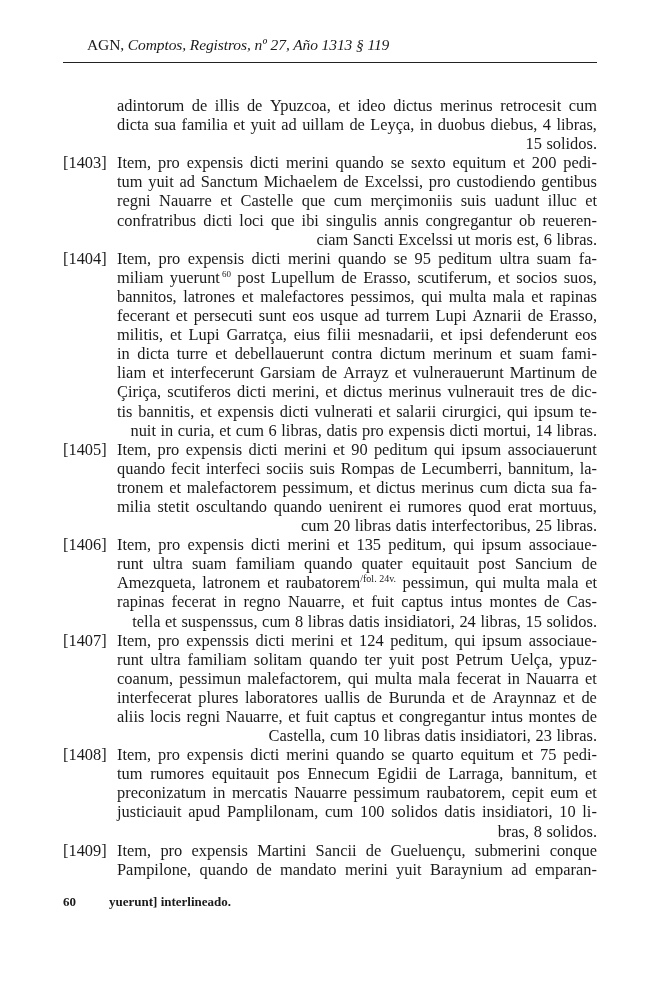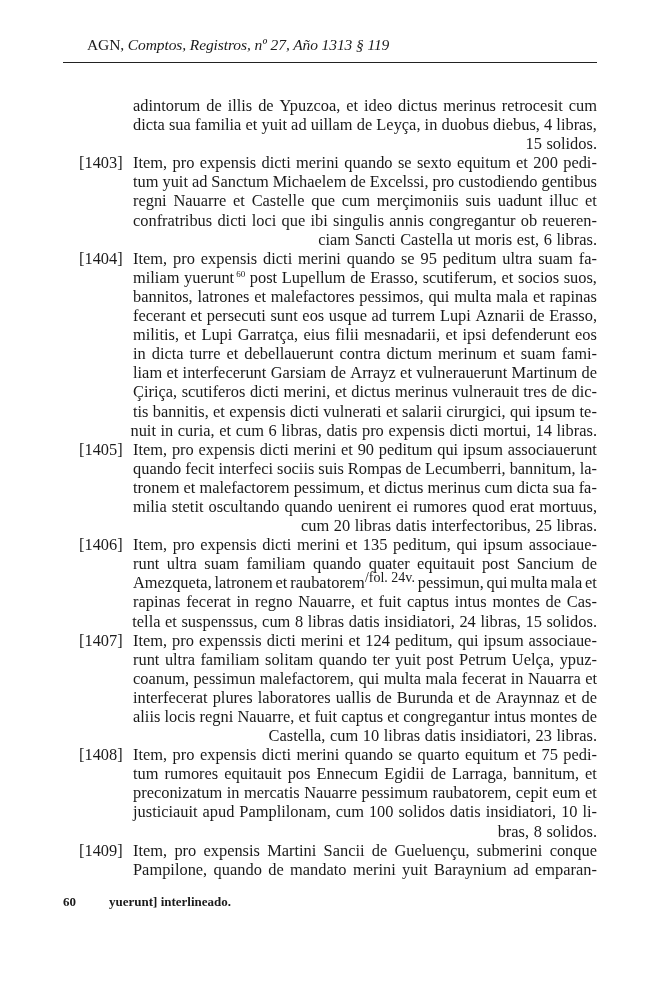--- a/index.html
+++ b/index.html
@@ -41,21 +41,20 @@
     top: 96px;
     width: 534px;
     font-size: 16.4px;
     line-height: 19.1px;
   }
   .entry {
     position: relative;
     padding-left: 54px;
     text-align: justify;
     hyphens: manual;
-    margin-left: 16px;
   }
   .entry .num {
     position: absolute;
     left: 0;
     top: 0;
     width: 54px;
     white-space: nowrap;
   }
   .entry .line {
     display: block;
@@ -74,21 +73,21 @@
     justify-content: flex-end;
     gap: 0.28em;
   }
   sup.fn {
     font-size: 9px;
     vertical-align: 6px;
     line-height: 0;
     margin-left: 2px;
   }
   sup.fol {
-    font-size: 14px;
+    font-size: 10px;
     vertical-align: 6px;
     line-height: 0;
     font-style: normal;
   }
   .footnote {
     position: absolute;
     left: 63px;
     top: 894px;
     font-size: 13px;
     white-space: nowrap;
@@ -211,21 +210,21 @@
           <span>annis</span>
           <span>congregantur</span>
           <span>ob</span>
           <span>reueren-</span>
         </span>
       </span>
       <span class="line last">
         <span class="line-inner">
           <span>ciam</span>
           <span>Sancti</span>
-          <span>Castella</span>
+          <span>Excelssi</span>
           <span>ut</span>
           <span>moris</span>
           <span>est,</span>
           <span>6</span>
           <span>libras.</span>
         </span>
       </span>
     </div>
     <div class="entry">
       <span class="num">[1404]</span>

